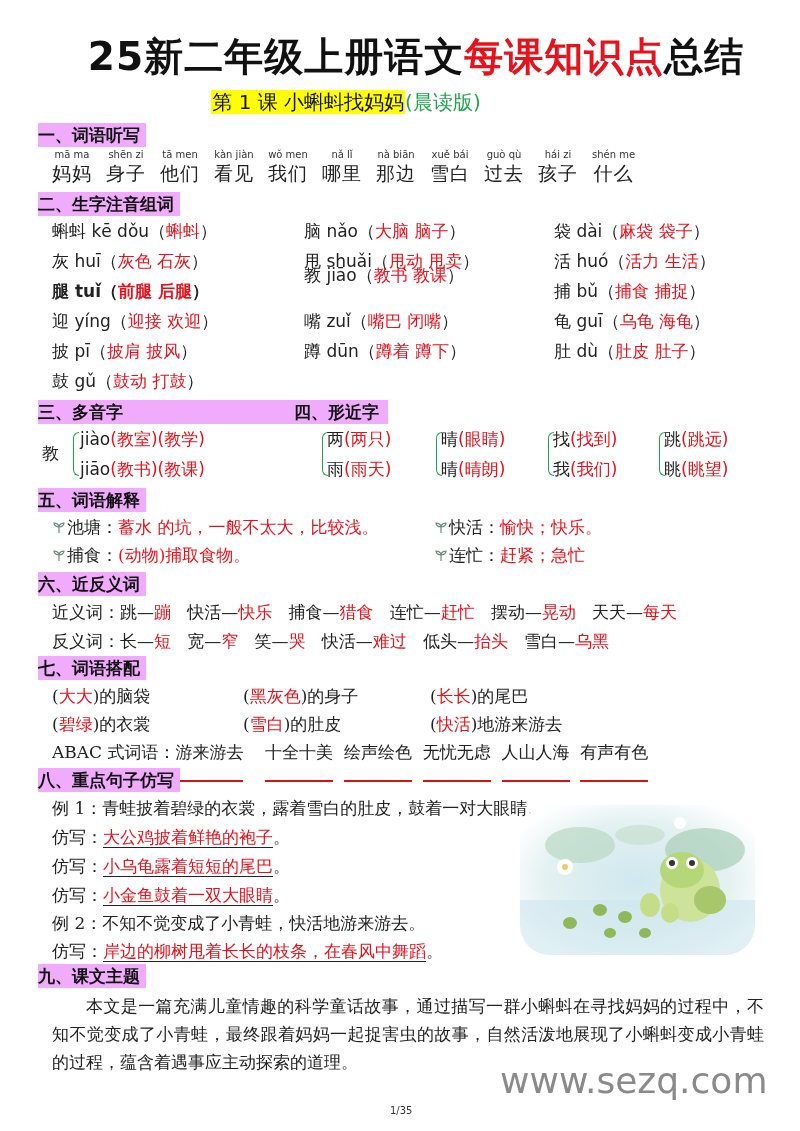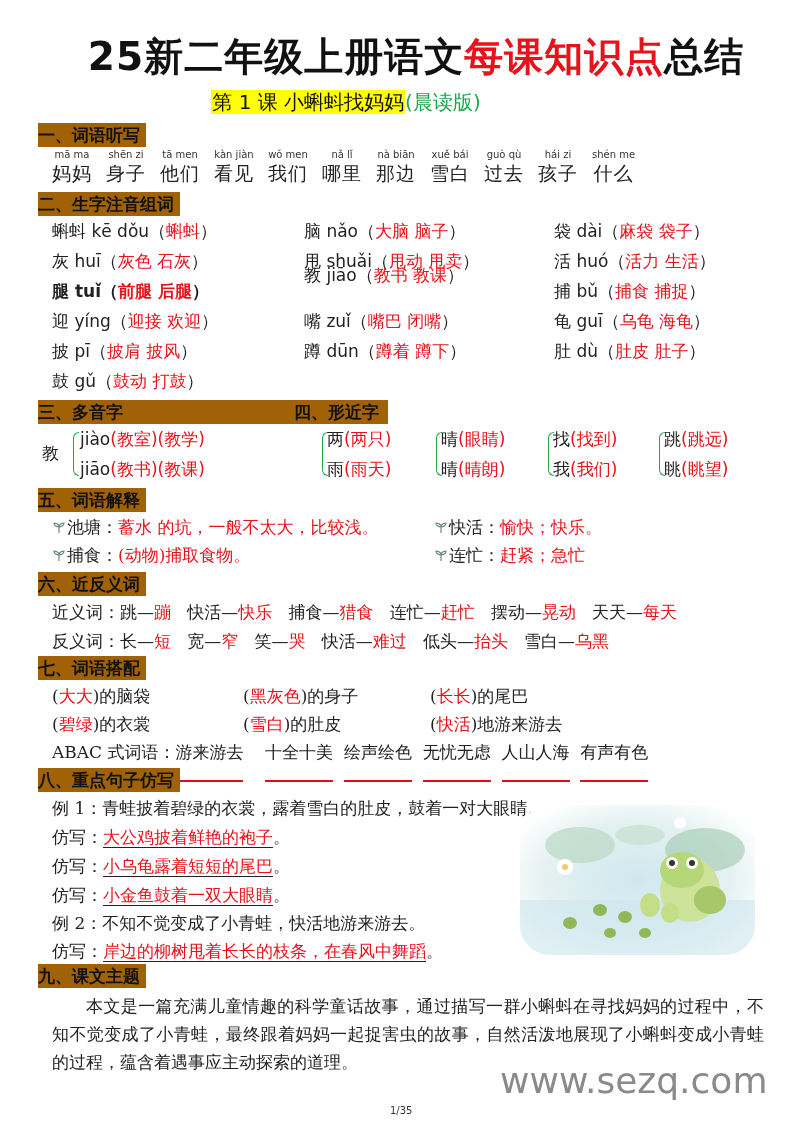--- a/index.html
+++ b/index.html
@@ -8,21 +8,21 @@
 
   .title { position: absolute; top: 30px; left: 16px; width: 800px; text-align: center;
     font-family: "DejaVu Sans", "Liberation Sans", sans-serif; font-weight: bold; font-size: 39px; letter-spacing: 1px; color: #111; }
   .title .red { color: #e8121c; }
 
   .subtitle { position: absolute; top: 89px; left: 0; width: 692px; text-align: center;
     font-family: "DejaVu Sans", "Liberation Sans", sans-serif; font-size: 20px; }
   .subtitle .hl { background: #ffff00; color: #111; padding: 0 1px; }
   .subtitle .green { color: #1fa54b; }
 
-  .sec { position: absolute; left: 38px; height: 24px; background: #a16207;
+  .sec { position: absolute; left: 38px; height: 24px; background: #f0abfc;
     font-family: "DejaVu Sans", "Liberation Sans", sans-serif; font-weight: bold; font-size: 17px; line-height: 24px; color: #111; padding-right: 6px; }
 
   .py-row { position: absolute; top: 148px; left: 52px; display: flex; }
   .py-item { display: flex; flex-direction: column; align-items: center; margin-right: 14px; }
   .py-item .py { font-family: "DejaVu Sans", "Liberation Sans", sans-serif; font-size: 10px; color: #333; height: 13px; line-height: 13px; }
   .py-item .hz { font-size: 19px; line-height: 24px; letter-spacing: 1px; }
 
   .line { position: absolute; font-size: 17px; line-height: 22px; white-space: nowrap; }
   .red { color: #e8121c; }
   .ul { text-decoration: underline; text-decoration-color: #222; text-underline-offset: 4px; }

